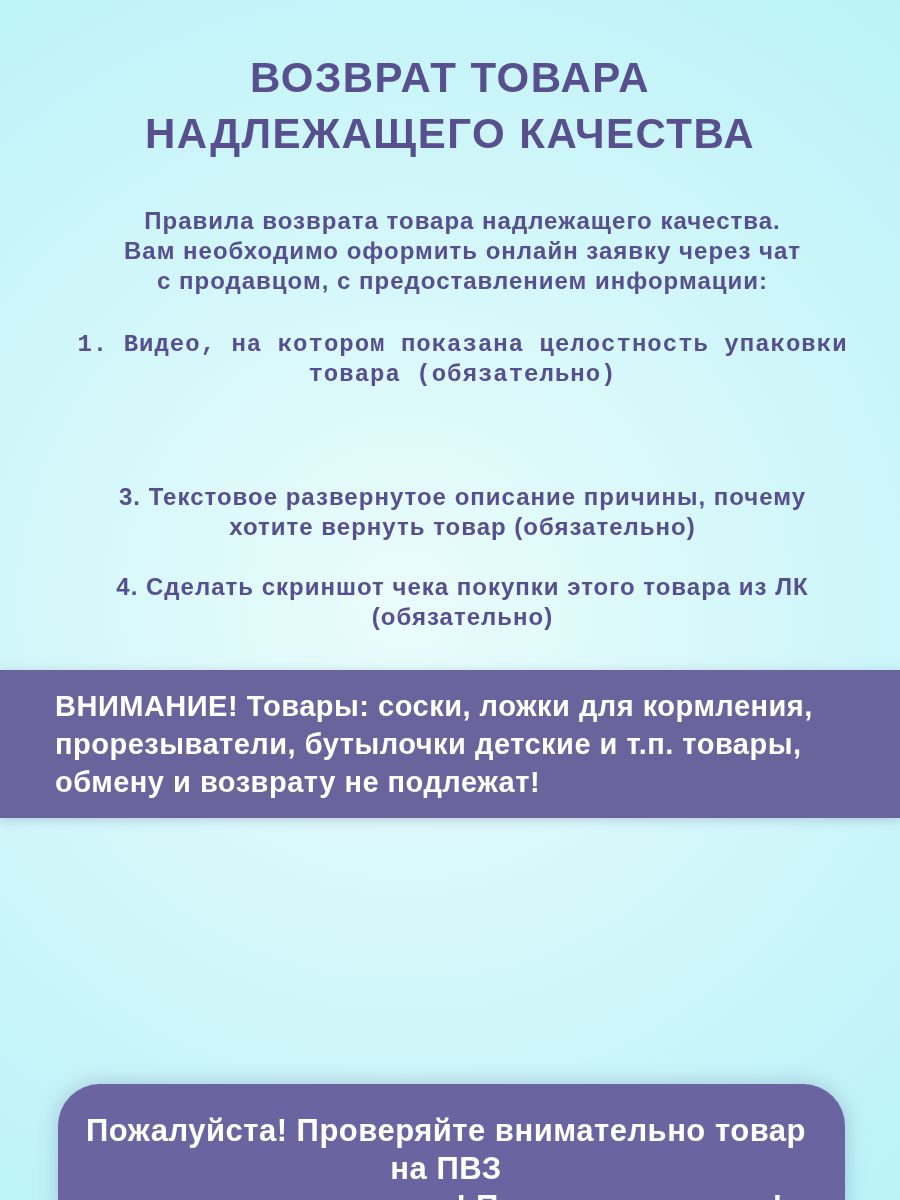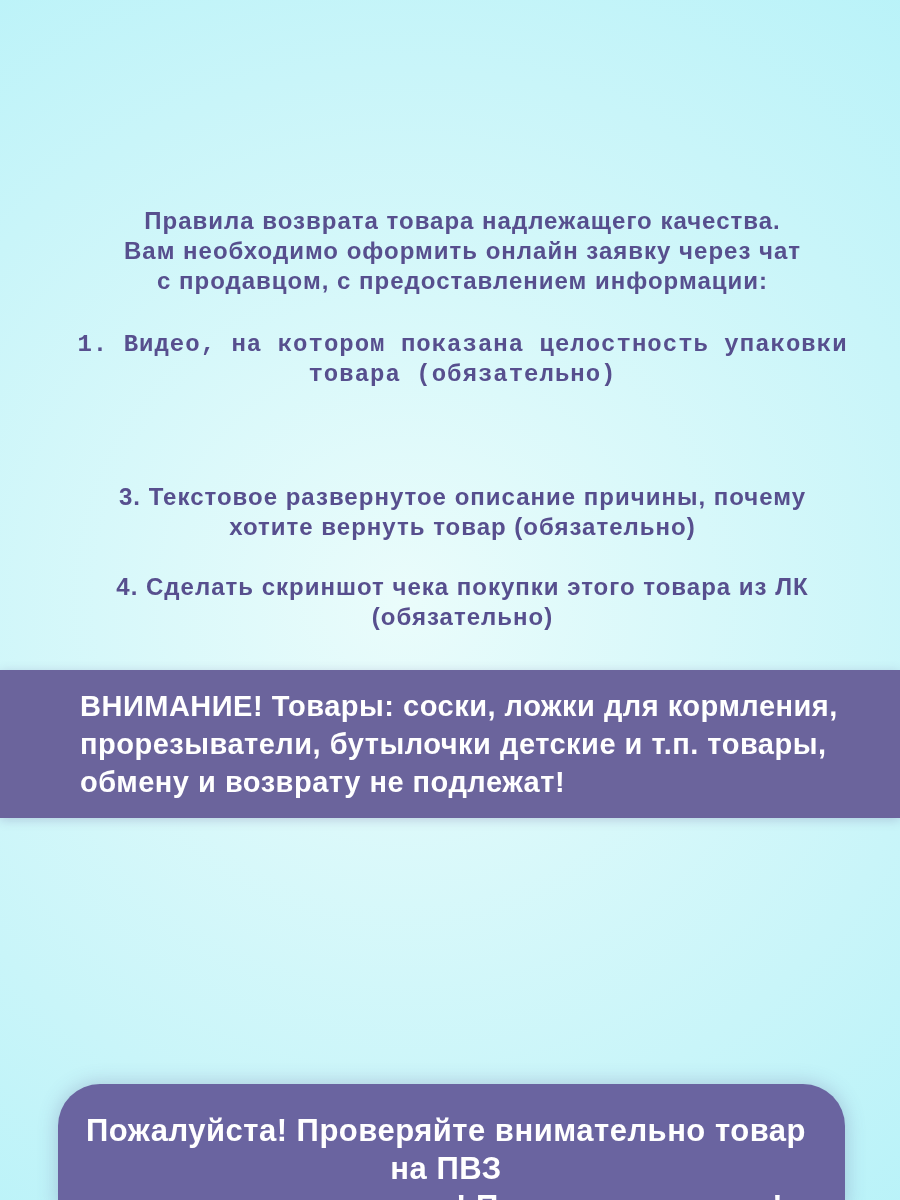--- a/index.html
+++ b/index.html
@@ -42,21 +42,21 @@
   .item-1 { top: 330px; font-family: Liberation Mono, monospace; }
   .item-2 { top: 416px; }
   .item-3 { top: 482px; }
   .item-4 { top: 572px; }
   .policy { top: 855px; line-height: 29px; }
   .warning-banner {
     position: absolute; left: 0; right: 0;
     top: 670px; height: 148px;
     background: var(--banner-bg);
     box-shadow: 0 2px 10px rgba(87, 79, 142, 0.25);
-    display: flex; align-items: center; padding-left: 25px;
+    display: flex; align-items: center;
   }
   .warning-banner p {
     padding: 0 20px 0 55px;
     font-size: 29px; font-weight: bold;
     line-height: 38px; letter-spacing: 0.5px;
     color: var(--light-text);
   }
   .footer-box {
     position: absolute; left: 58px; right: 55px;
     top: 1084px; bottom: -10px;
@@ -70,20 +70,22 @@
     font-size: 31px; font-weight: bold;
     line-height: 38px; letter-spacing: 0.5px;
     color: var(--light-text);
   }
 </style>
 </head>
 <body>
 
 <div class="canvas">
 
+  <h1 class="title pre">ВОЗВРАТ ТОВАРА
+НАДЛЕЖАЩЕГО КАЧЕСТВА</h1>
 
   <p class="body-text intro pre">Правила возврата товара надлежащего качества.
 Вам необходимо оформить онлайн заявку через чат
 с продавцом, с предоставлением информации:</p>
 
   <p class="body-text item-1 pre">1. Видео, на котором показана целостность упаковки
 товара (обязательно)</p>
 
 
   <p class="body-text item-3 pre">3. Текстовое развернутое описание причины, почему

